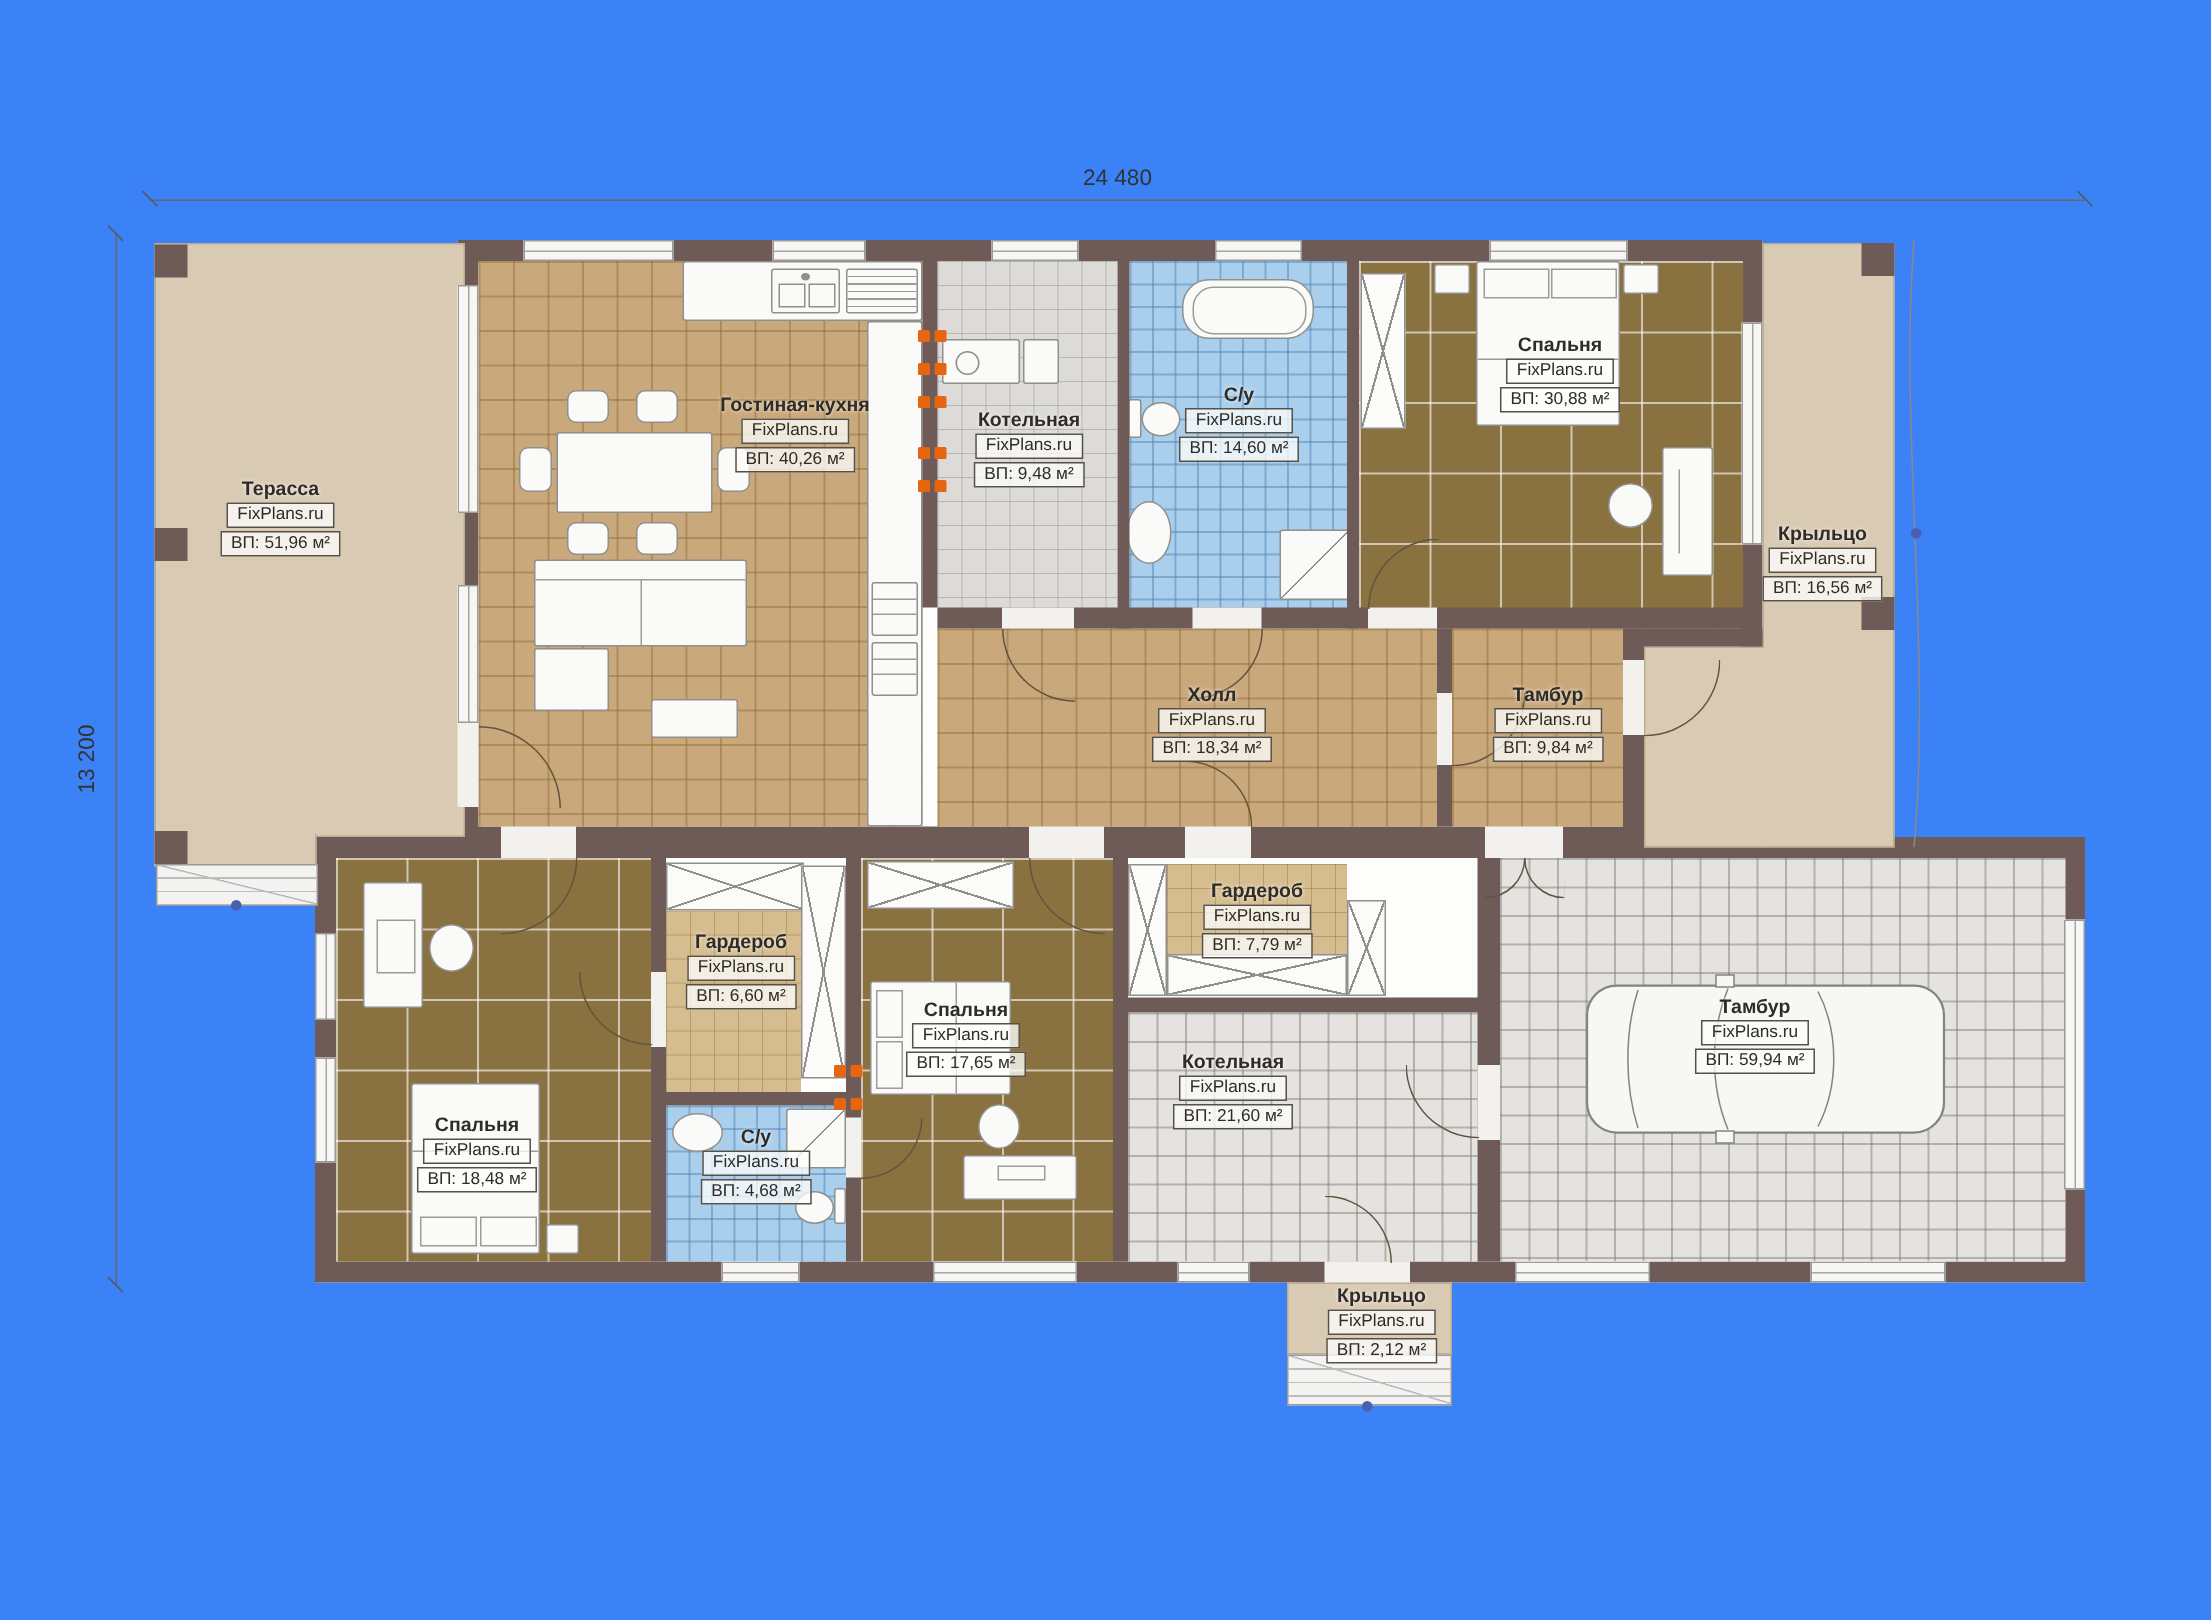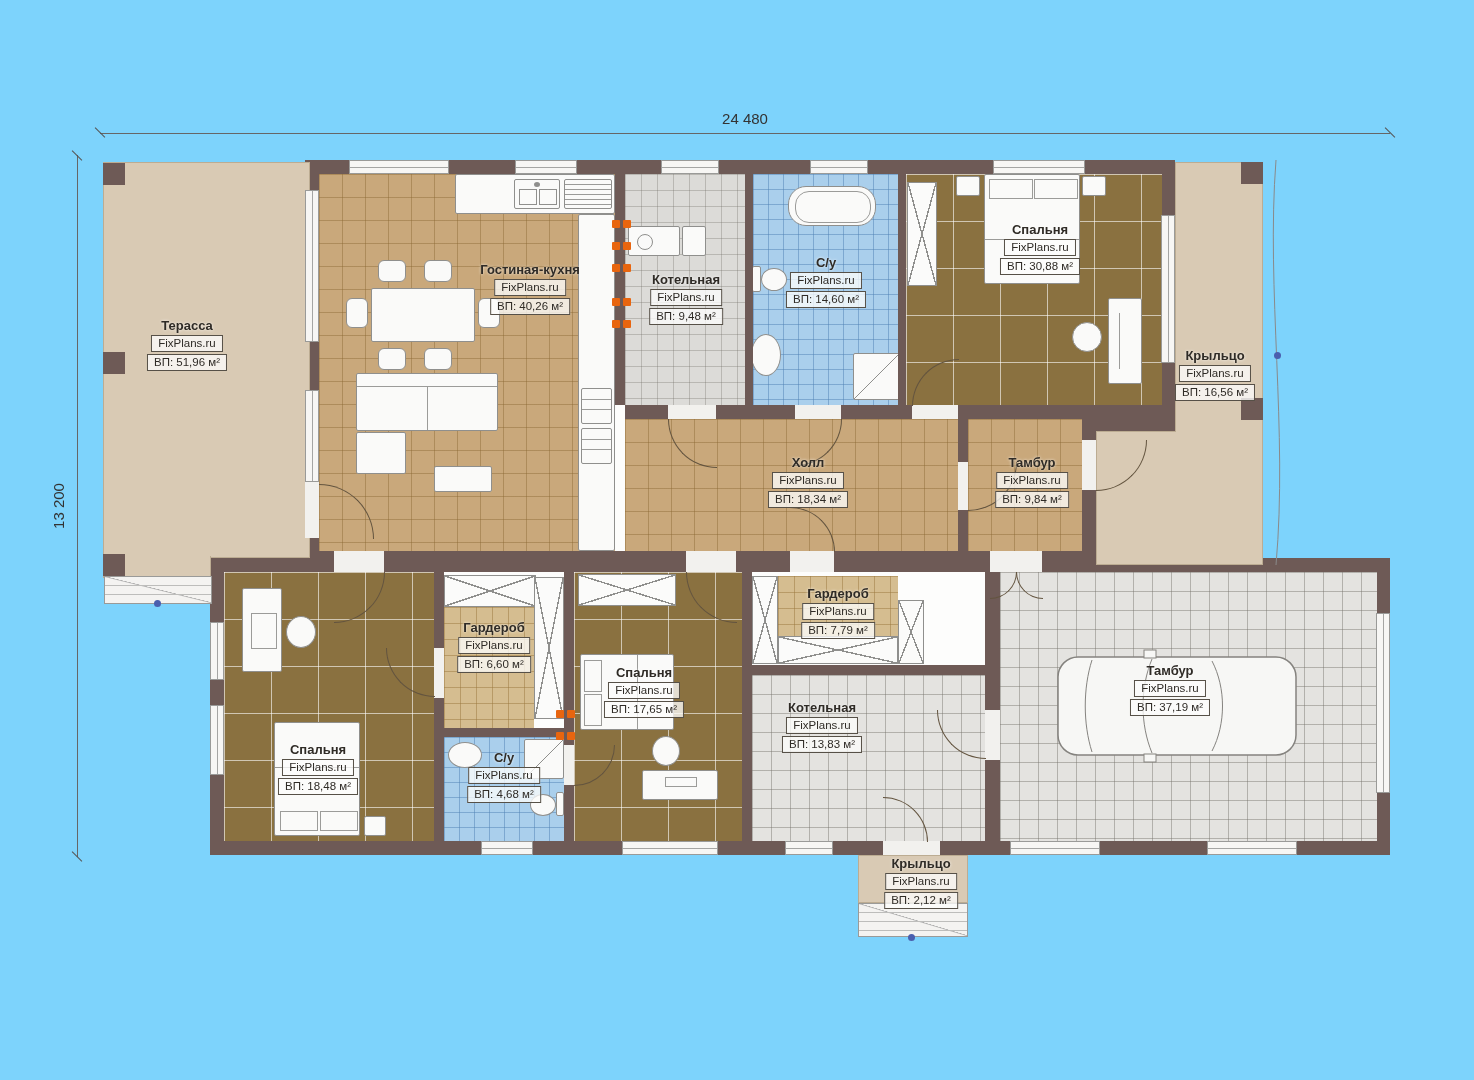--- a/index.html
+++ b/index.html
@@ -1,16 +1,16 @@
 <!DOCTYPE html>
 <html><head>
 <meta charset="utf-8">
 <style>
   html,body{margin:0;padding:0;background:#fff;}
-  #canvas{position:relative;width:1474px;height:1080px;background:#7dd3fc;overflow:hidden;
+  #canvas{position:relative;width:1474px;height:1080px;background:#3b82f6;overflow:hidden;
           font-family:"Liberation Sans", sans-serif;}
   .abs{position:absolute;}
   .wall{position:absolute;background:#6e5a56;z-index:12;}
   .wing{position:absolute;background:#fdfdfc;border:14px solid #6e5a56;box-sizing:border-box;z-index:2;}
   .floor{position:absolute;z-index:3;}
   .paved{background:#d9cab4;border:1px solid #bcac92;box-sizing:border-box;}
   .tile-tan{background-color:#c9a87b;background-image:
       linear-gradient(to right, rgba(140,106,52,.45) 1px, transparent 1px),
       linear-gradient(to bottom, rgba(140,106,52,.45) 1px, transparent 1px);background-size:23px 23px;}
   .tile-tanlight{background-color:#d5bd90;background-image:
@@ -338,26 +338,26 @@
     <div class="rl-box">ВП: 17,65 м²</div>
   </div>
   <div class="room-label" style="left:838px;top:586px;">
     <div class="rl-name">Гардероб</div>
     <div class="rl-box">FixPlans.ru</div>
     <div class="rl-box">ВП: 7,79 м²</div>
   </div>
   <div class="room-label" style="left:822px;top:700px;">
     <div class="rl-name">Котельная</div>
     <div class="rl-box">FixPlans.ru</div>
-    <div class="rl-box">ВП: 13,83 м²</div>
+    <div class="rl-box">ВП: 21,60 м²</div>
   </div>
   <div class="room-label" style="left:1170px;top:663px;">
     <div class="rl-name">Тамбур</div>
     <div class="rl-box">FixPlans.ru</div>
-    <div class="rl-box">ВП: 37,19 м²</div>
+    <div class="rl-box">ВП: 59,94 м²</div>
   </div>
   <div class="room-label" style="left:921px;top:856px;">
     <div class="rl-name">Крыльцо</div>
     <div class="rl-box">FixPlans.ru</div>
     <div class="rl-box">ВП: 2,12 м²</div>
   </div>
 
 </div>
 
 </body></html>

